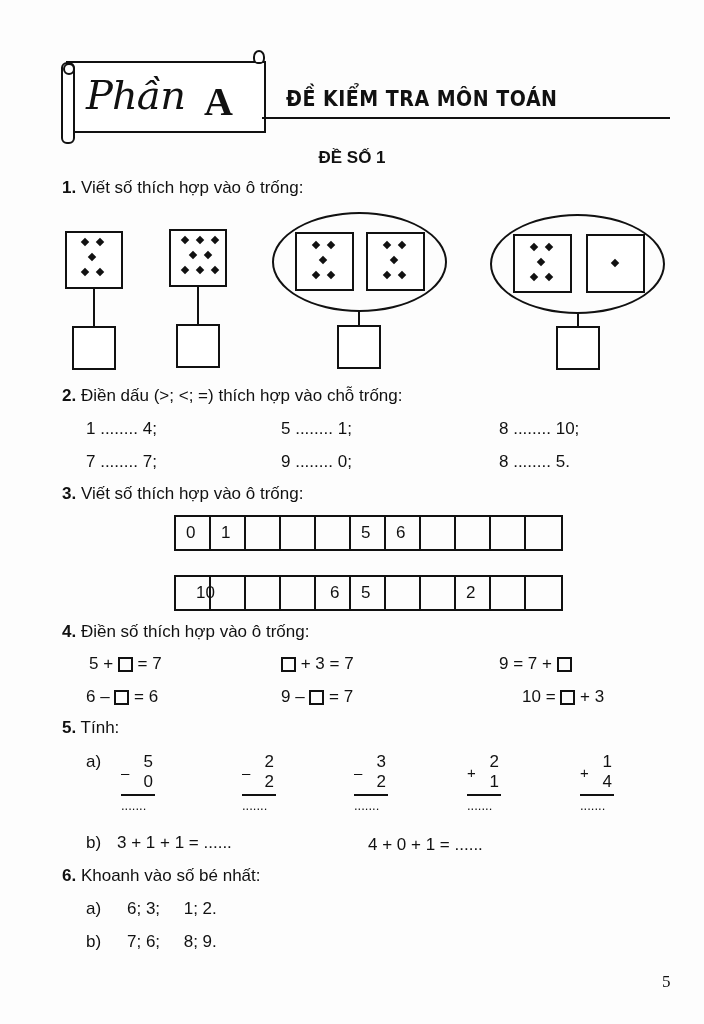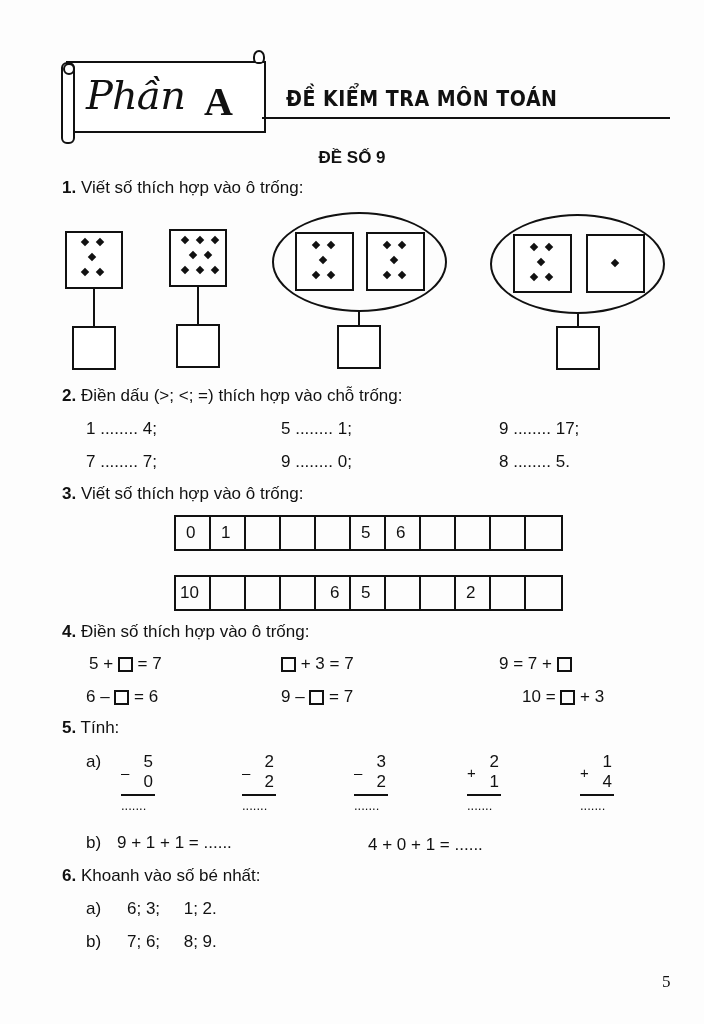--- a/index.html
+++ b/index.html
@@ -55,21 +55,21 @@
   <div class="scroll"></div>
   <div class="scroll-left-roll"></div>
   <div class="scroll-left-knob"></div>
   <div class="scroll-right-knob"></div>
   <div class="phan">Phần</div>
   <div class="phan-a">A</div>
 </div>
 <div class="header-title">ĐỀ KIỂM TRA MÔN TOÁN</div>
 <div class="header-rule"></div>
 
-<div class="exam-title">ĐỀ SỐ 9</div>
+<div class="exam-title">ĐỀ SỐ 1</div>
 
 <div class="q" style="top:178px"><b>1.</b><span> Viết số thích hợp vào ô trống:</span></div>
 
 <div>
 
   <div class="die" style="left:65px;top:231px;width:58px;height:58px">
     <span class="dot" style="left:15px;top:6px"></span>
       <span class="dot" style="left:30px;top:6px"></span>
     <span class="dot" style="left:22px;top:21px"></span>
     <span class="dot" style="left:15px;top:36px"></span>
@@ -120,41 +120,41 @@
   <div class="die" style="left:586px;top:234px;width:59px;height:59px">
     <span class="dot" style="left:24px;top:24px"></span>
   </div>
   <div class="stem" style="left:577px;top:313px;height:14px"></div>
   <div class="ansbox" style="left:556px;top:326px;width:44px;height:44px"></div>
 </div>
 
 <div class="q" style="top:386px"><b>2.</b><span> Điền dấu (&gt;; &lt;; =) thích hợp vào chỗ trống:</span></div>
 <div class="txt" style="left:86px;top:419px">1 ........ 4;</div>
 <div class="txt" style="left:281px;top:419px">5 ........ 1;</div>
-<div class="txt" style="left:499px;top:419px">9 ........ 17;</div>
+<div class="txt" style="left:499px;top:419px">8 ........ 10;</div>
 <div class="txt" style="left:86px;top:452px">7 ........ 7;</div>
 <div class="txt" style="left:281px;top:452px">9 ........ 0;</div>
 <div class="txt" style="left:499px;top:452px">8 ........ 5.</div>
 
 <div class="q" style="top:484px"><b>3.</b><span> Viết số thích hợp vào ô trống:</span></div>
 <div class="grid" style="left:174px;top:515px">
   <div class="cell">0</div>
   <div class="cell">1</div>
   <div class="cell"></div>
   <div class="cell"></div>
   <div class="cell"></div>
   <div class="cell">5</div>
   <div class="cell">6</div>
   <div class="cell"></div>
   <div class="cell"></div>
   <div class="cell"></div>
   <div class="cell"></div>
 </div>
 <div class="grid" style="left:174px;top:575px">
-  <div class="cell" style="padding-left:4px">10</div>
+  <div class="cell" style="padding-left:20px">10</div>
   <div class="cell"></div>
   <div class="cell"></div>
   <div class="cell"></div>
   <div class="cell" style="padding-left:14px">6</div>
   <div class="cell">5</div>
   <div class="cell"></div>
   <div class="cell"></div>
   <div class="cell">2</div>
   <div class="cell"></div>
   <div class="cell"></div>
@@ -201,21 +201,21 @@
 </div>
 <div class="col" style="left:578px;top:752px">
   <span class="top">1</span>
   <span class="op">+</span>
   <span class="bot">4</span>
   <span class="bar"></span>
   <span class="ans">.......</span>
 </div>
 
 <div class="txt" style="left:86px;top:833px">b)</div>
-<div class="txt" style="left:117px;top:833px">9 + 1 + 1 = ......</div>
+<div class="txt" style="left:117px;top:833px">3 + 1 + 1 = ......</div>
 <div class="txt" style="left:368px;top:835px">4 + 0 + 1 = ......</div>
 
 <div class="q" style="top:866px"><b>6.</b><span> Khoanh vào số bé nhất:</span></div>
 <div class="txt" style="left:86px;top:899px">a)</div>
 <div class="txt" style="left:127px;top:899px;white-space:pre">6; 3;     1; 2.</div>
 <div class="txt" style="left:86px;top:932px">b)</div>
 <div class="txt" style="left:127px;top:932px;white-space:pre">7; 6;     8; 9.</div>
 
 <div class="pagenum">5</div>
 

